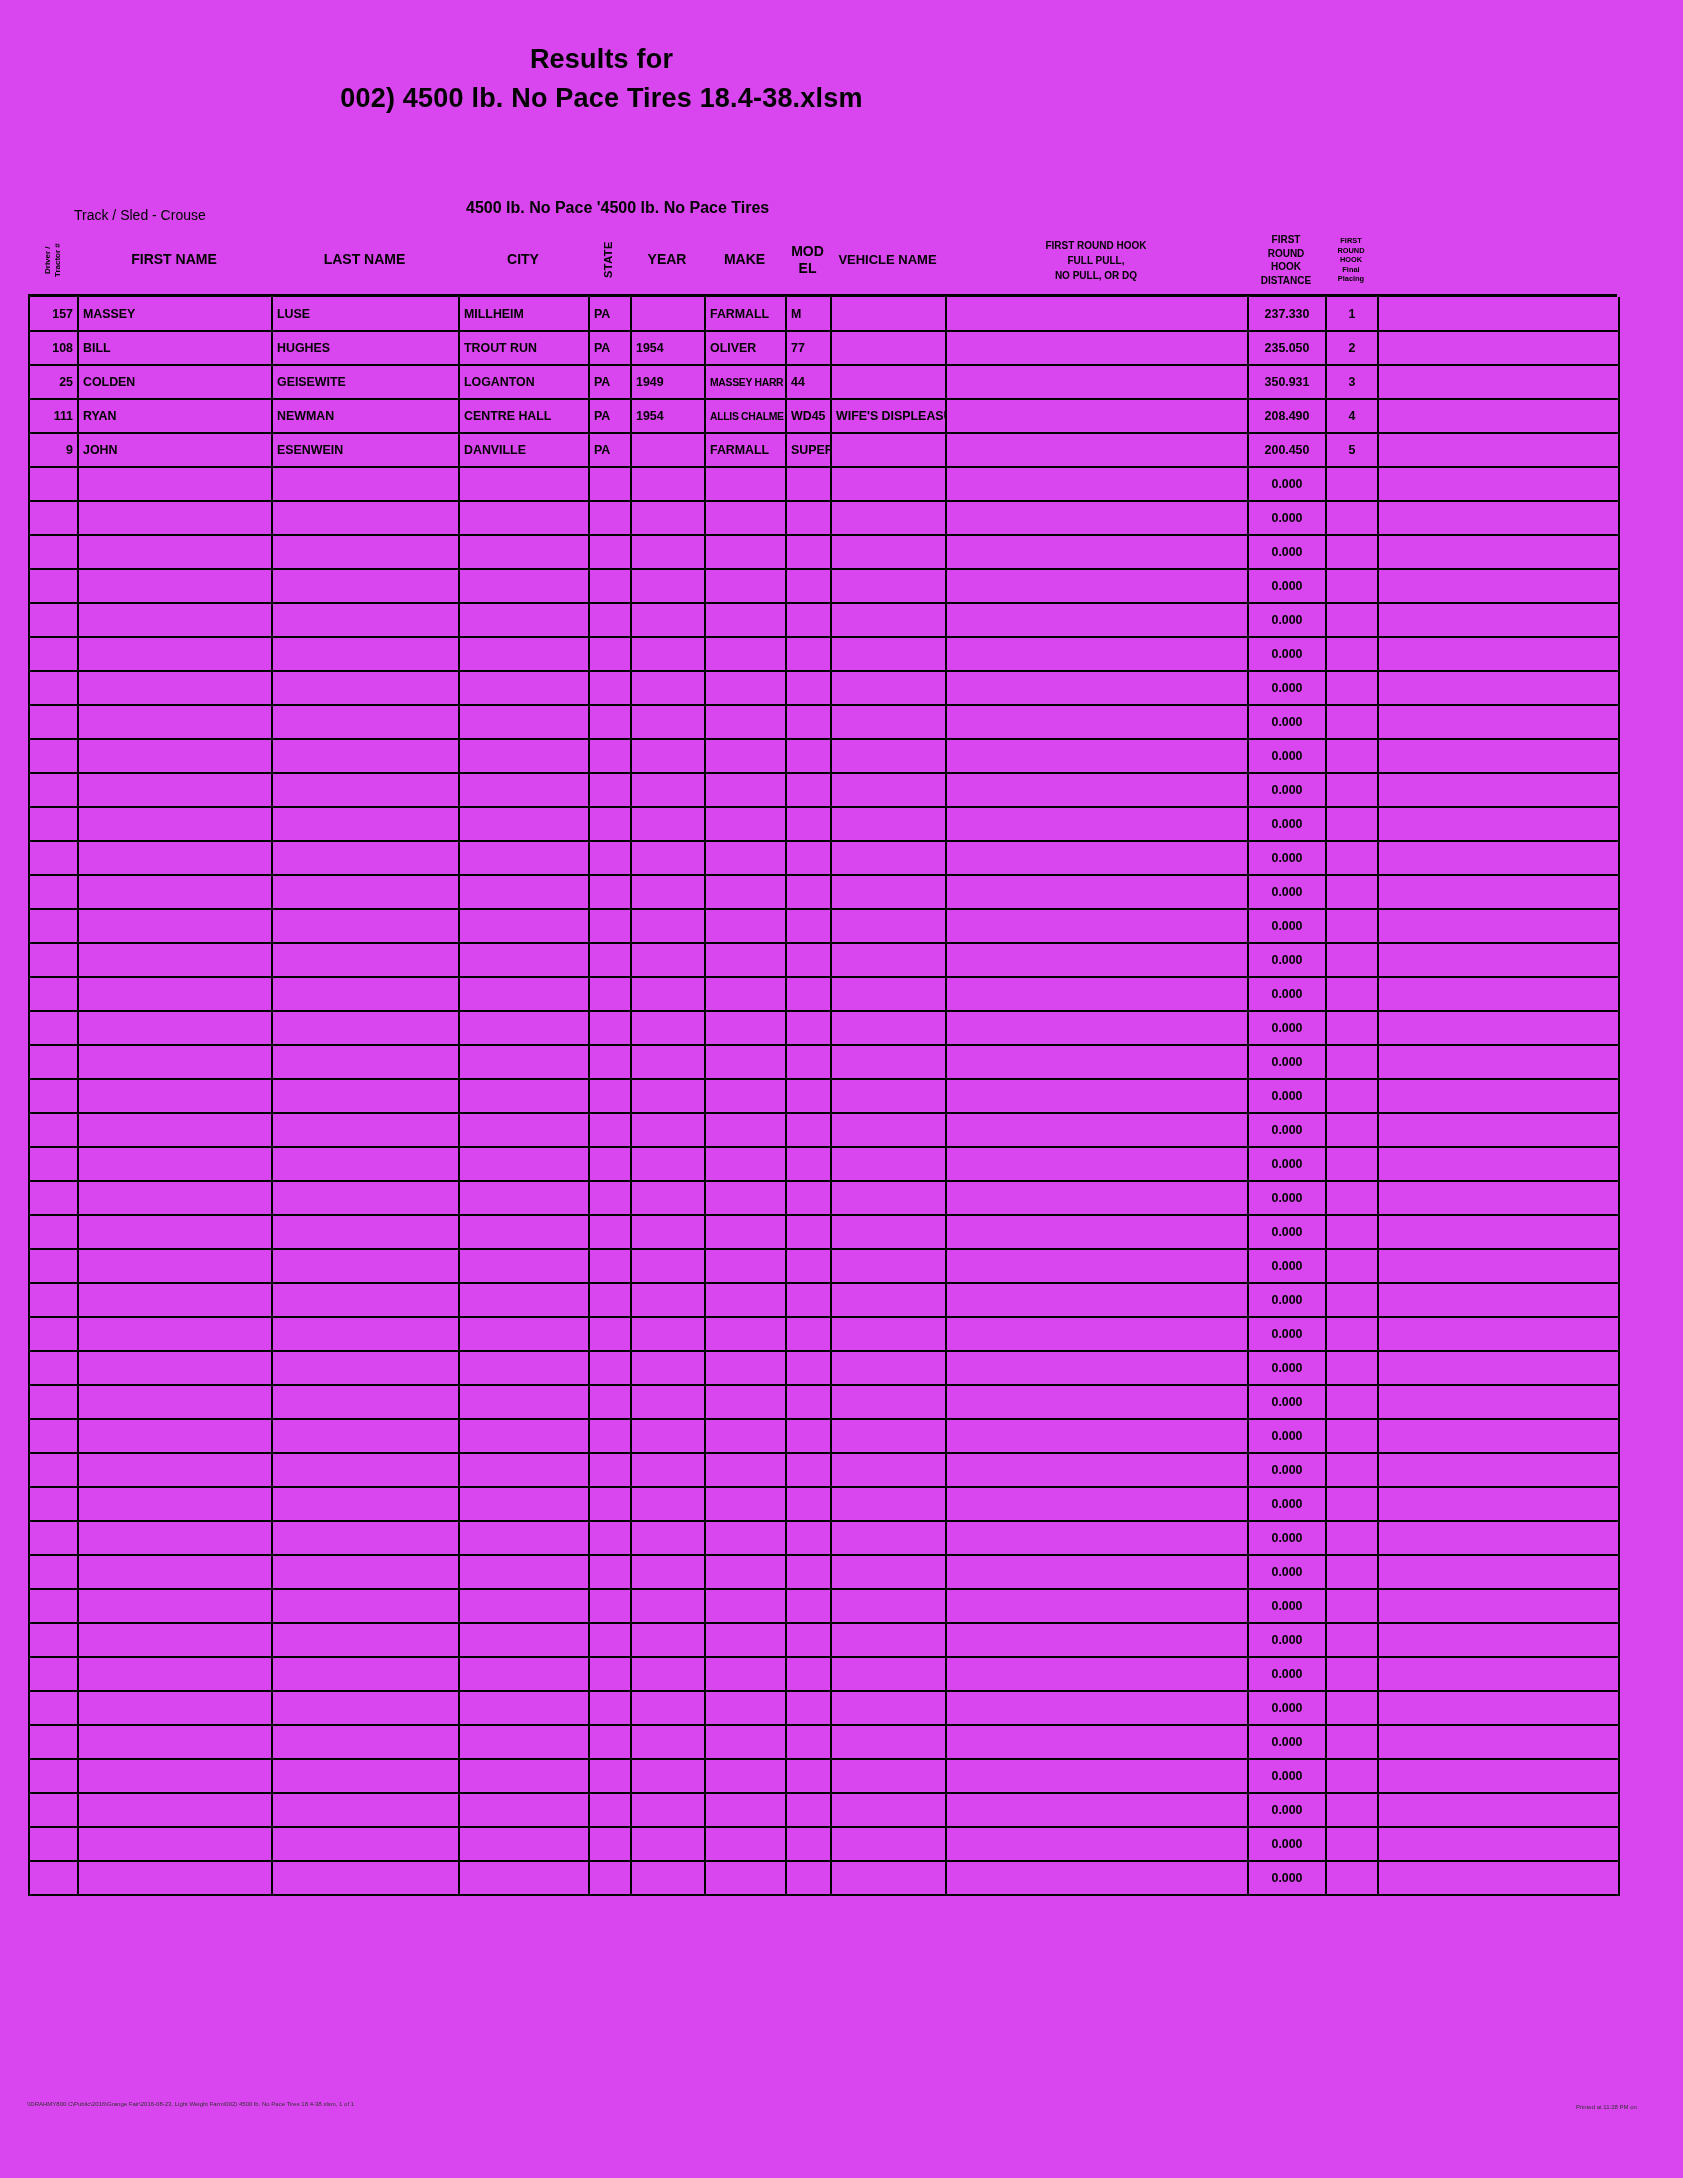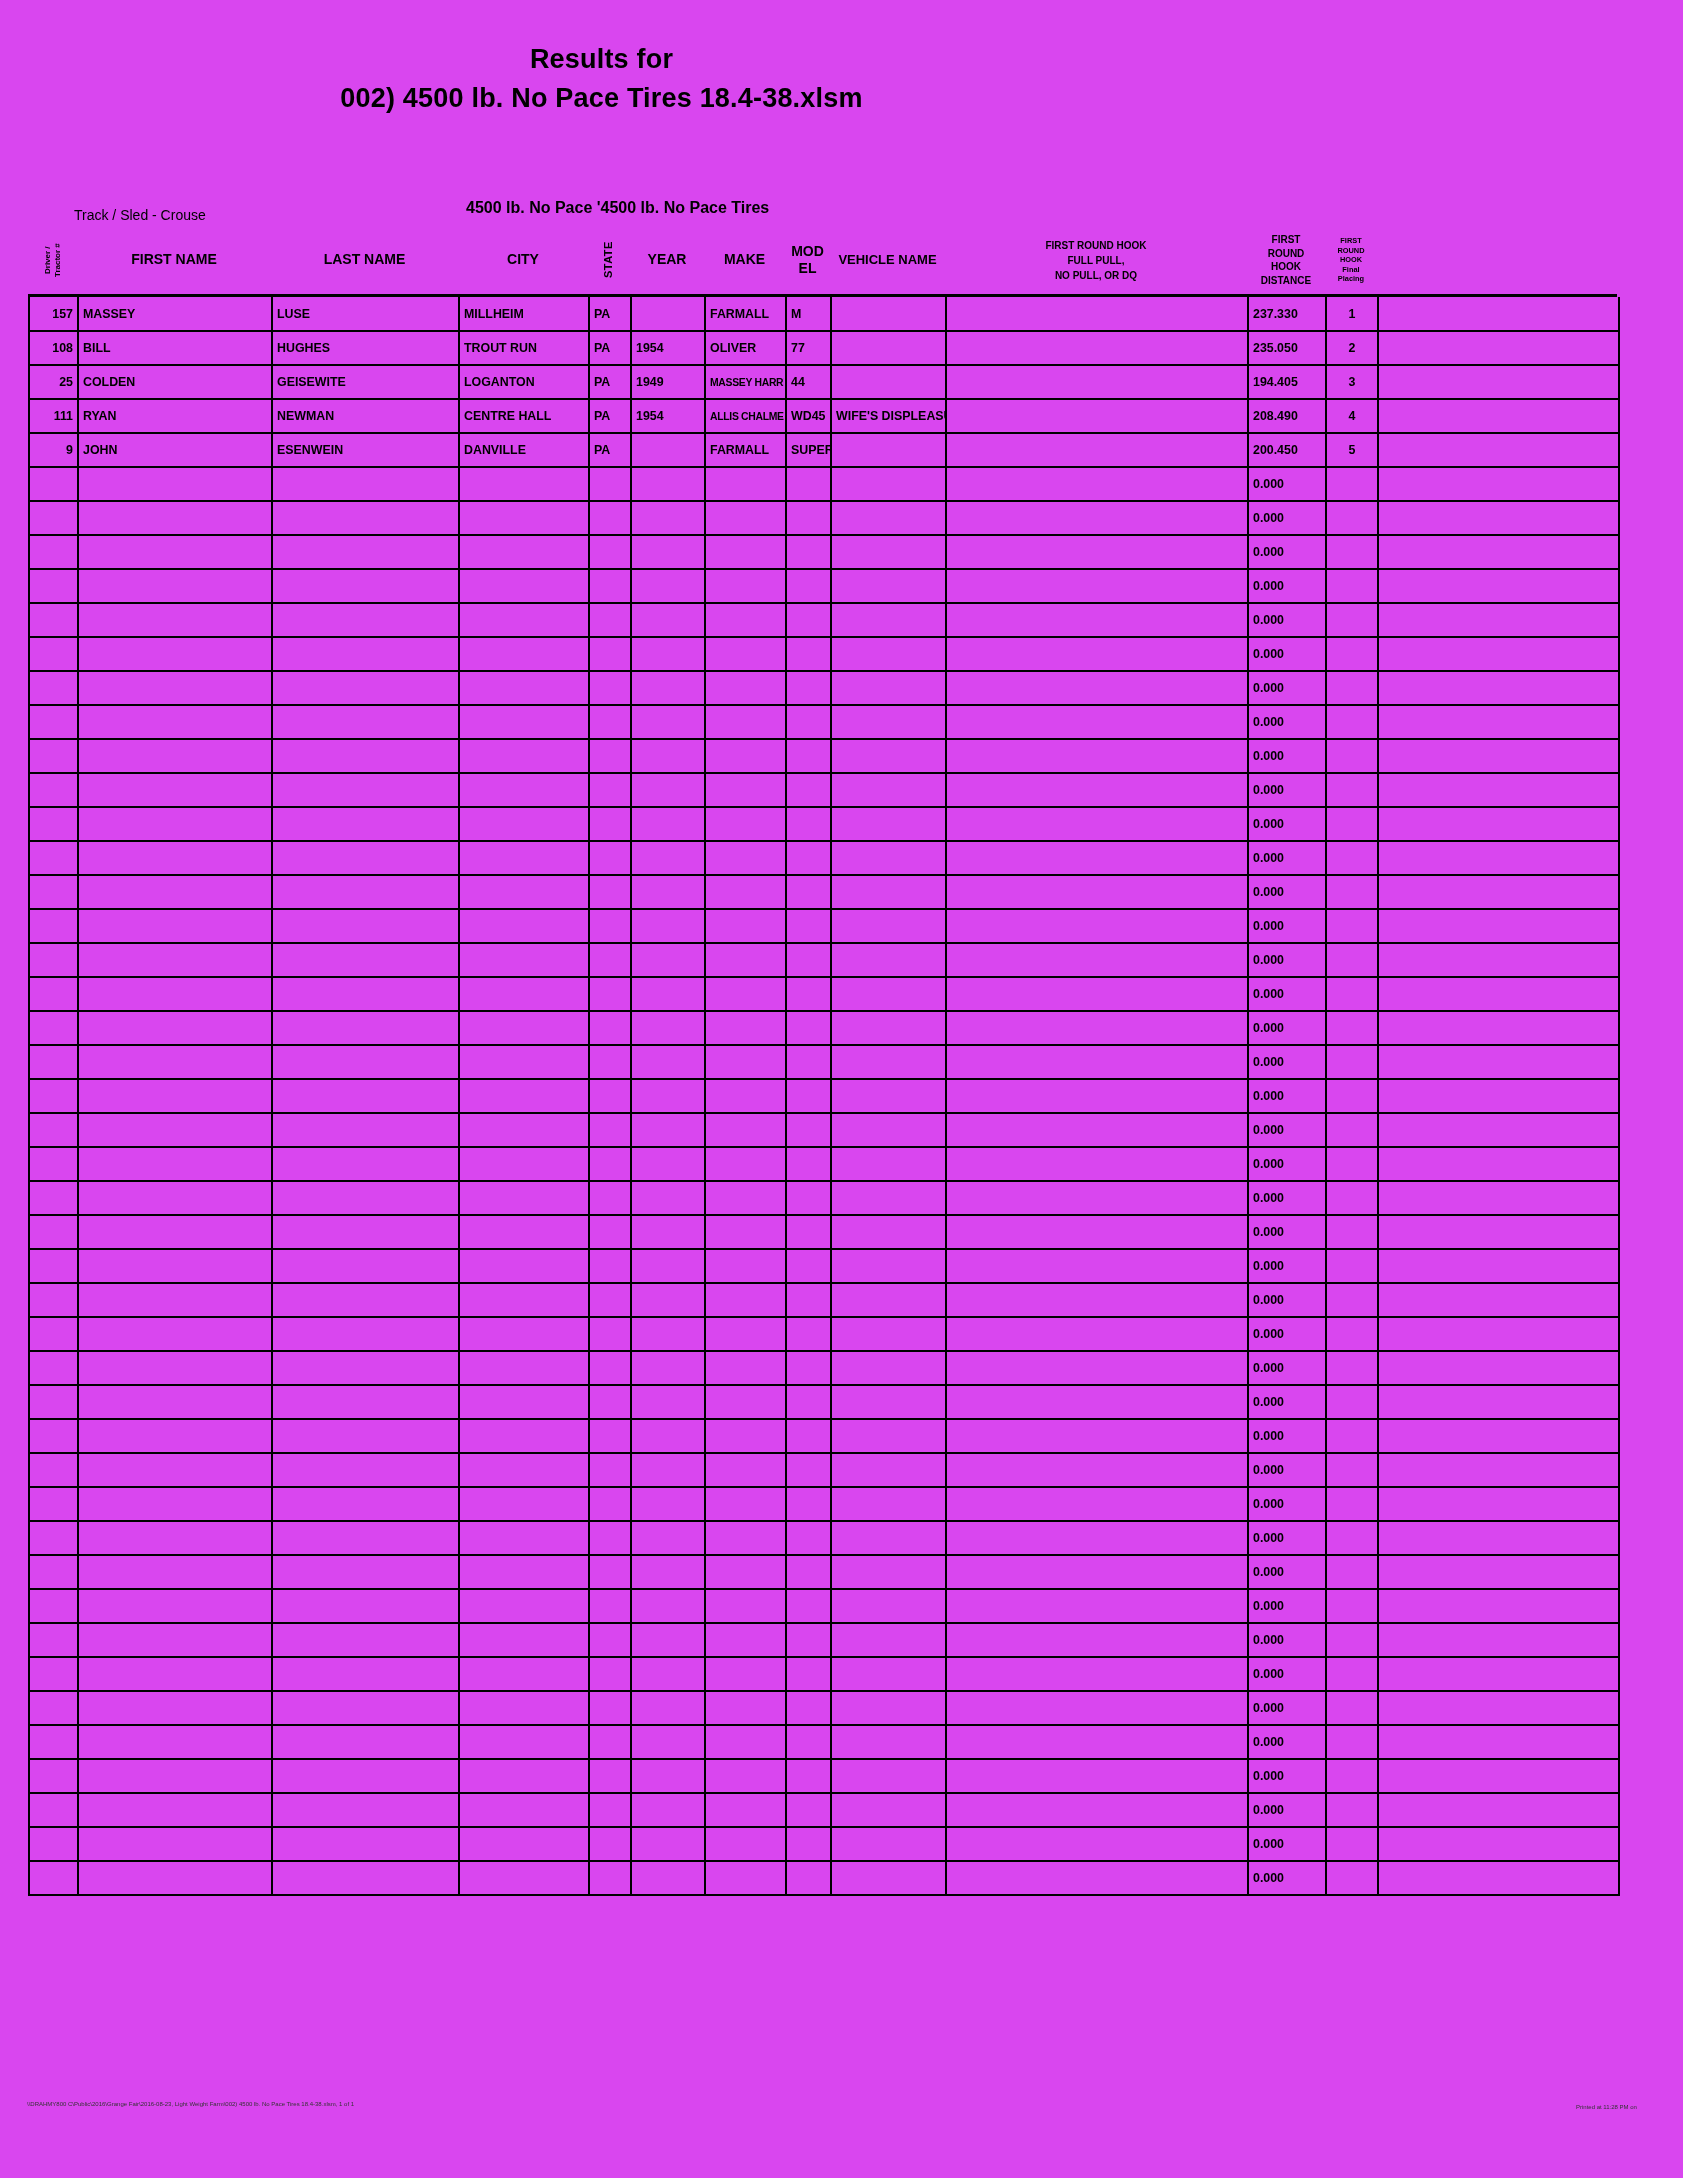--- a/index.html
+++ b/index.html
@@ -33,21 +33,21 @@
   
   table.grid{position:absolute;top:297px;left:28px;width:1589px;border-collapse:collapse;table-layout:fixed;padding-left:8px;}
   table.grid td{border:2px solid #000;height:34px;padding:0 4px;box-sizing:border-box;
     font-weight:bold;font-size:12.4px;white-space:nowrap;overflow:hidden;vertical-align:middle;}
   table.grid tr:first-child td{border-top:0;}
   td.c-num{text-align:right;padding-right:6px;}
   td.c-text{text-align:left;padding-left:6px;}
   td.c-make{text-align:left;padding-left:6px;border-radius:12px;}
   td.c-make.shrink{font-size:10.4px;letter-spacing:-0.3px;}
   td.c-model,td.c-vehicle{text-align:left;padding-left:6px;overflow:visible;}
-  td.c-dist{text-align:left;padding-right:4px;}
+  td.c-dist{text-align:center;padding-right:4px;}
   td.c-place{text-align:center;}
 
   
   .footer-left{position:absolute;left:27px;top:2101px;font-size:6px;color:#333;white-space:nowrap;}
   .footer-right{position:absolute;left:1576px;top:2104px;font-size:6px;color:#333;white-space:nowrap;}
 </style>
 </head>
 <body>
 
 <div class="sheet">
@@ -137,21 +137,21 @@
           <td class="c-num">25</td>
           <td class="c-text">COLDEN</td>
           <td class="c-text">GEISEWITE</td>
           <td class="c-text">LOGANTON</td>
           <td class="c-text">PA</td>
           <td class="c-text">1949</td>
           <td class="c-make shrink">MASSEY HARRIS</td>
           <td class="c-model">44</td>
           <td class="c-vehicle"></td>
           <td class="c-full"></td>
-          <td class="c-dist">194.405</td>
+          <td class="c-dist">350.931</td>
           <td class="c-place">3</td>
           <td class="c-ties"></td>
         </tr>
         <tr>
           <td class="c-num">111</td>
           <td class="c-text">RYAN</td>
           <td class="c-text">NEWMAN</td>
           <td class="c-text">CENTRE HALL</td>
           <td class="c-text">PA</td>
           <td class="c-text">1954</td>

